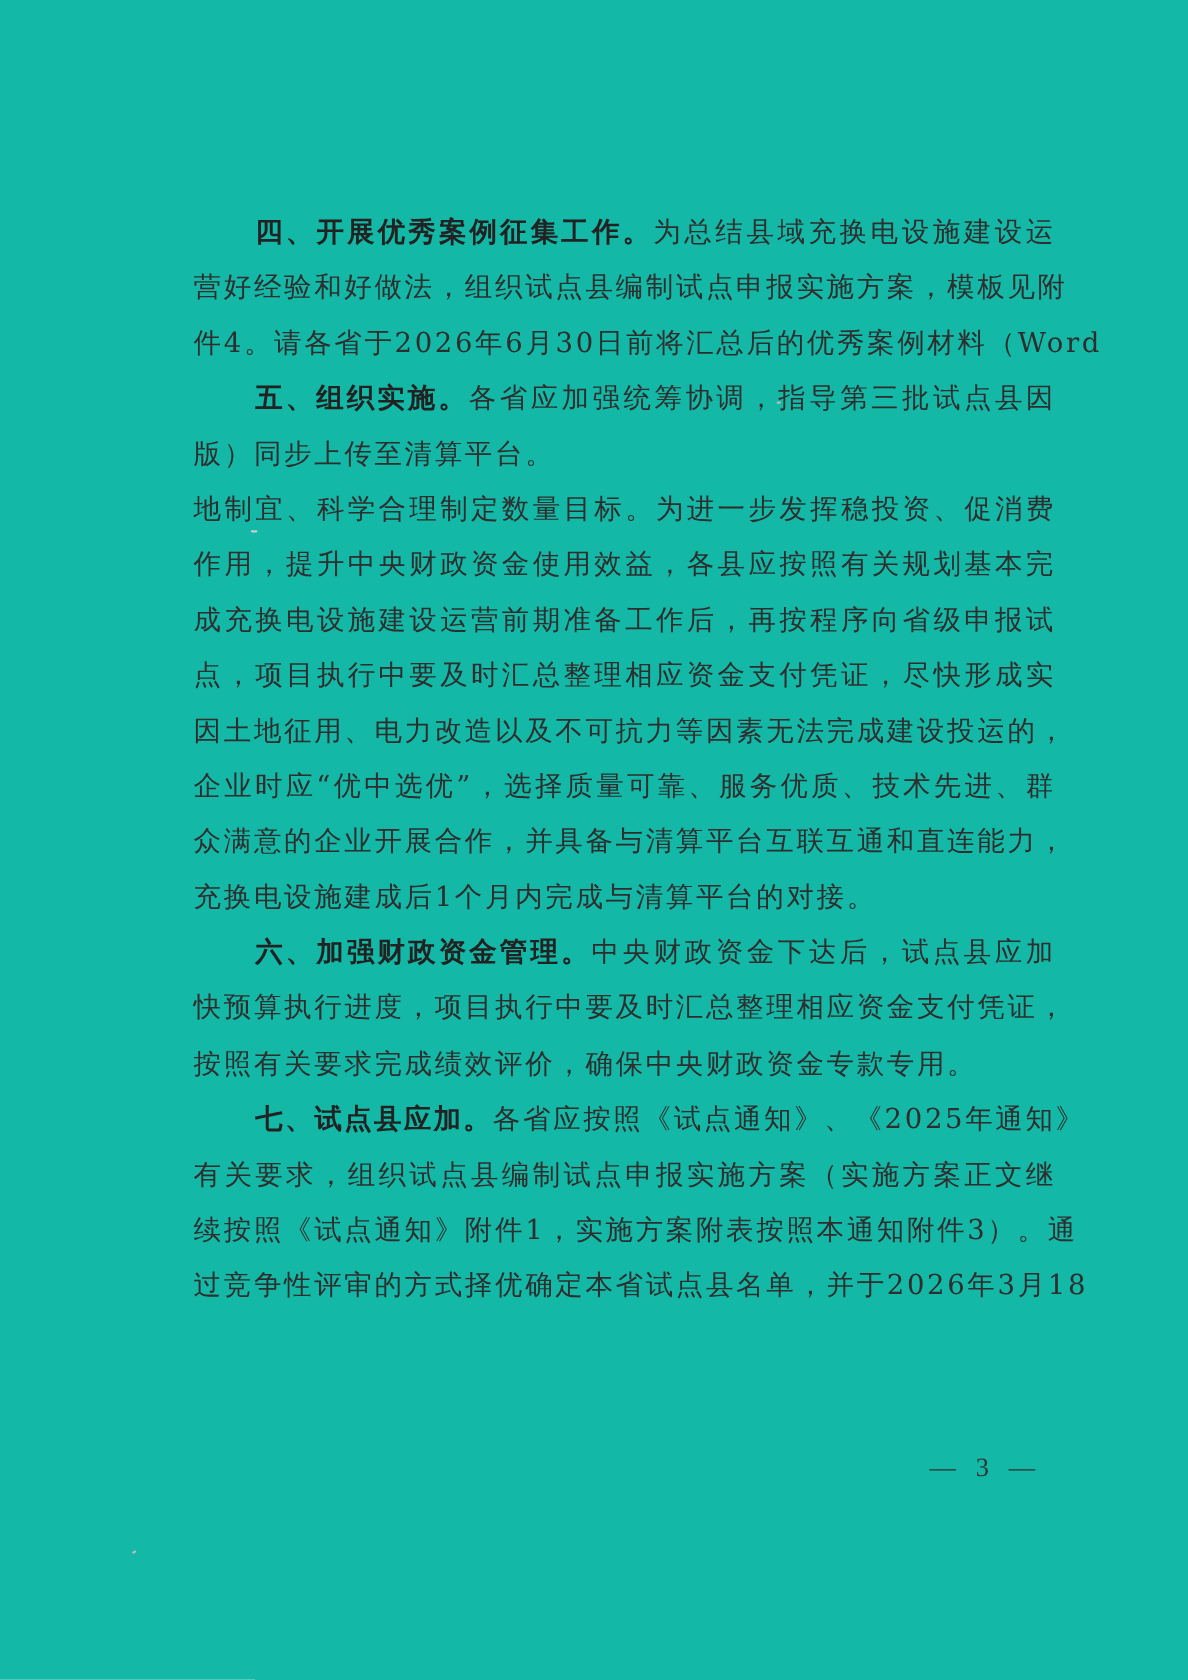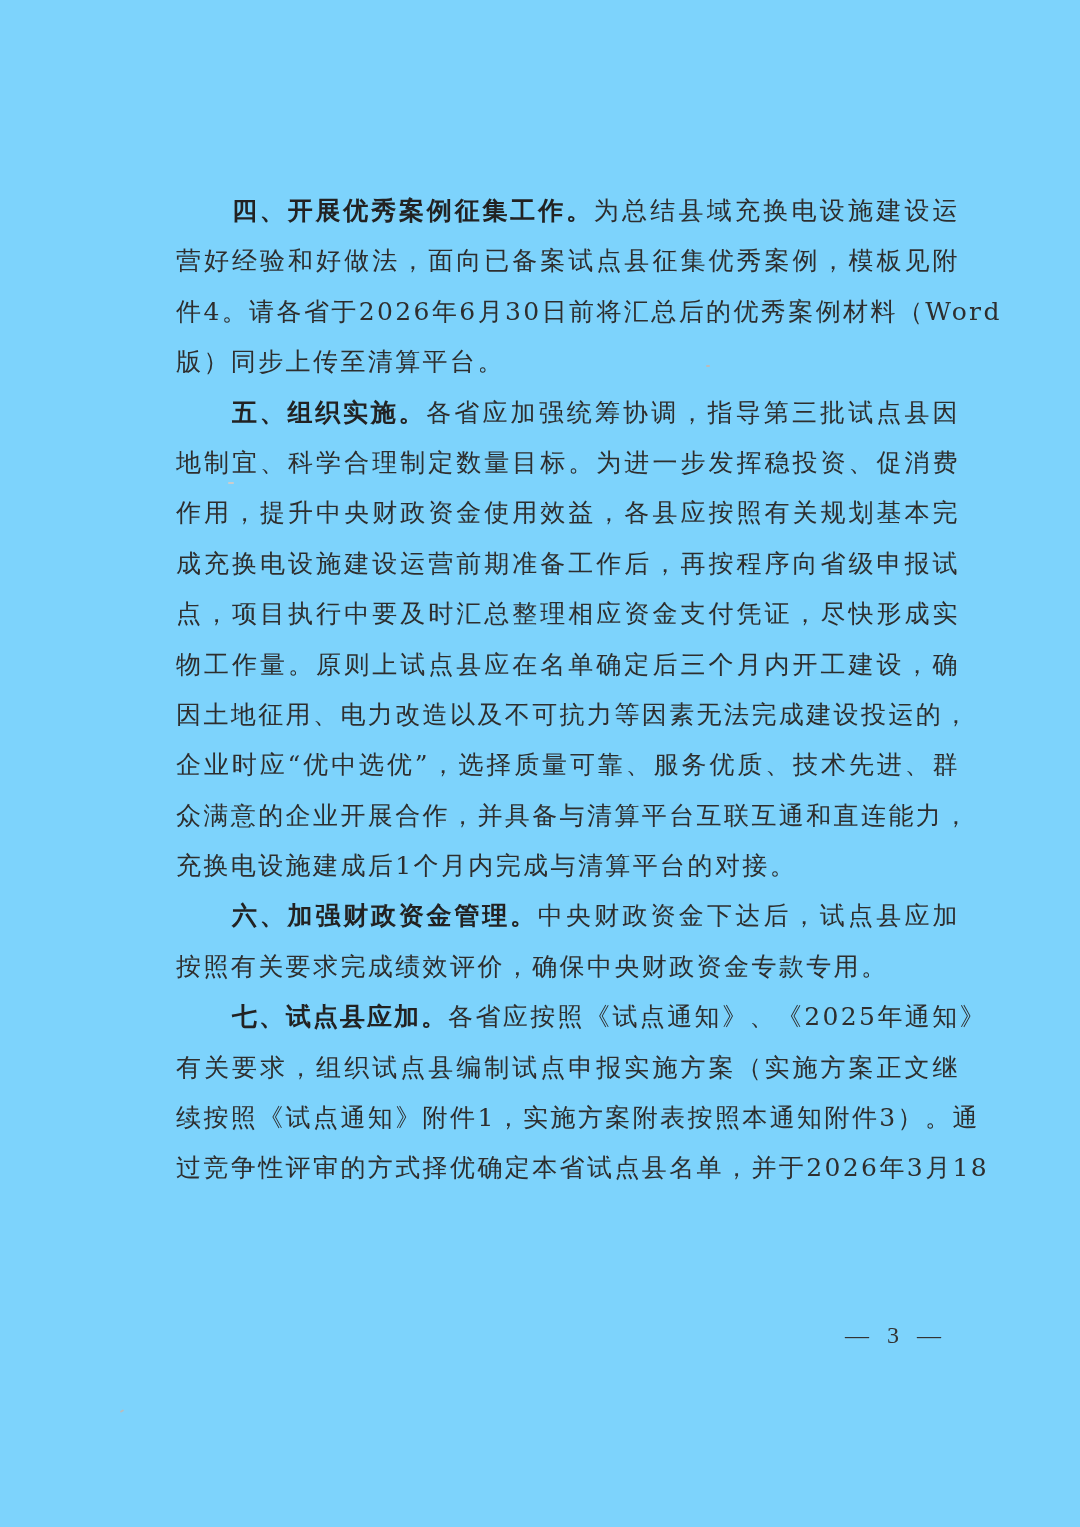--- a/index.html
+++ b/index.html
@@ -12,21 +12,21 @@
       height: 1527px;
       position: relative;
       overflow: hidden;
       font-family: "DejaVu Serif", "Liberation Serif", serif;
       color: #2b2b2b;
     }
     .page {
       position: absolute;
       left: 0; top: 0;
       width: 1080px; height: 1527px;
-      background: #7dd3fc;
+      background: #14b8a6;
     }
     .text-block {
       position: absolute;
       left: 176px;
       top: 186px;
       width: 784px;
     }
     .line {
       height: 50.4px;
       line-height: 50.4px;
@@ -66,36 +66,36 @@
     }
   </style>
 </head>
 <body>
 
 <div class="page">
 
   <div class="text-block">
 
     <div class="line indent"><span class="heading">四、开展优秀案例征集工作。</span><span>为总结县域充换电设施建设运</span></div>
-    <div class="line">营好经验和好做法，面向已备案试点县征集优秀案例，模板见附</div>
+    <div class="line">营好经验和好做法，组织试点县编制试点申报实施方案，模板见附</div>
     <div class="line">件4。请各省于2026年6月30日前将汇总后的优秀案例材料（Word</div>
+    <div class="line indent"><span class="heading">五、组织实施。</span><span>各省应加强统筹协调，指导第三批试点县因</span></div>
+
     <div class="line last">版）同步上传至清算平台。</div>
-
-    <div class="line indent"><span class="heading">五、组织实施。</span><span>各省应加强统筹协调，指导第三批试点县因</span></div>
     <div class="line">地制宜、科学合理制定数量目标。为进一步发挥稳投资、促消费</div>
     <div class="line">作用，提升中央财政资金使用效益，各县应按照有关规划基本完</div>
     <div class="line">成充换电设施建设运营前期准备工作后，再按程序向省级申报试</div>
     <div class="line">点，项目执行中要及时汇总整理相应资金支付凭证，尽快形成实</div>
-    <div class="line">物工作量。原则上试点县应在名单确定后三个月内开工建设，确</div>
     <div class="line">因土地征用、电力改造以及不可抗力等因素无法完成建设投运的，</div>
     <div class="line">企业时应“优中选优”，选择质量可靠、服务优质、技术先进、群</div>
     <div class="line">众满意的企业开展合作，并具备与清算平台互联互通和直连能力，</div>
     <div class="line last">充换电设施建成后1个月内完成与清算平台的对接。</div>
 
     <div class="line indent"><span class="heading">六、加强财政资金管理。</span><span>中央财政资金下达后，试点县应加</span></div>
+    <div class="line">快预算执行进度，项目执行中要及时汇总整理相应资金支付凭证，</div>
     <div class="line last">按照有关要求完成绩效评价，确保中央财政资金专款专用。</div>
 
     <div class="line indent"><span class="heading">七、试点县应加。</span><span>各省应按照《试点通知》、《2025年通知》</span></div>
     <div class="line">有关要求，组织试点县编制试点申报实施方案（实施方案正文继</div>
     <div class="line">续按照《试点通知》附件1，实施方案附表按照本通知附件3）。通</div>
     <div class="line">过竞争性评审的方式择优确定本省试点县名单，并于2026年3月18</div>
 
   </div>
 
   <div class="page-number">— 3 —</div>

